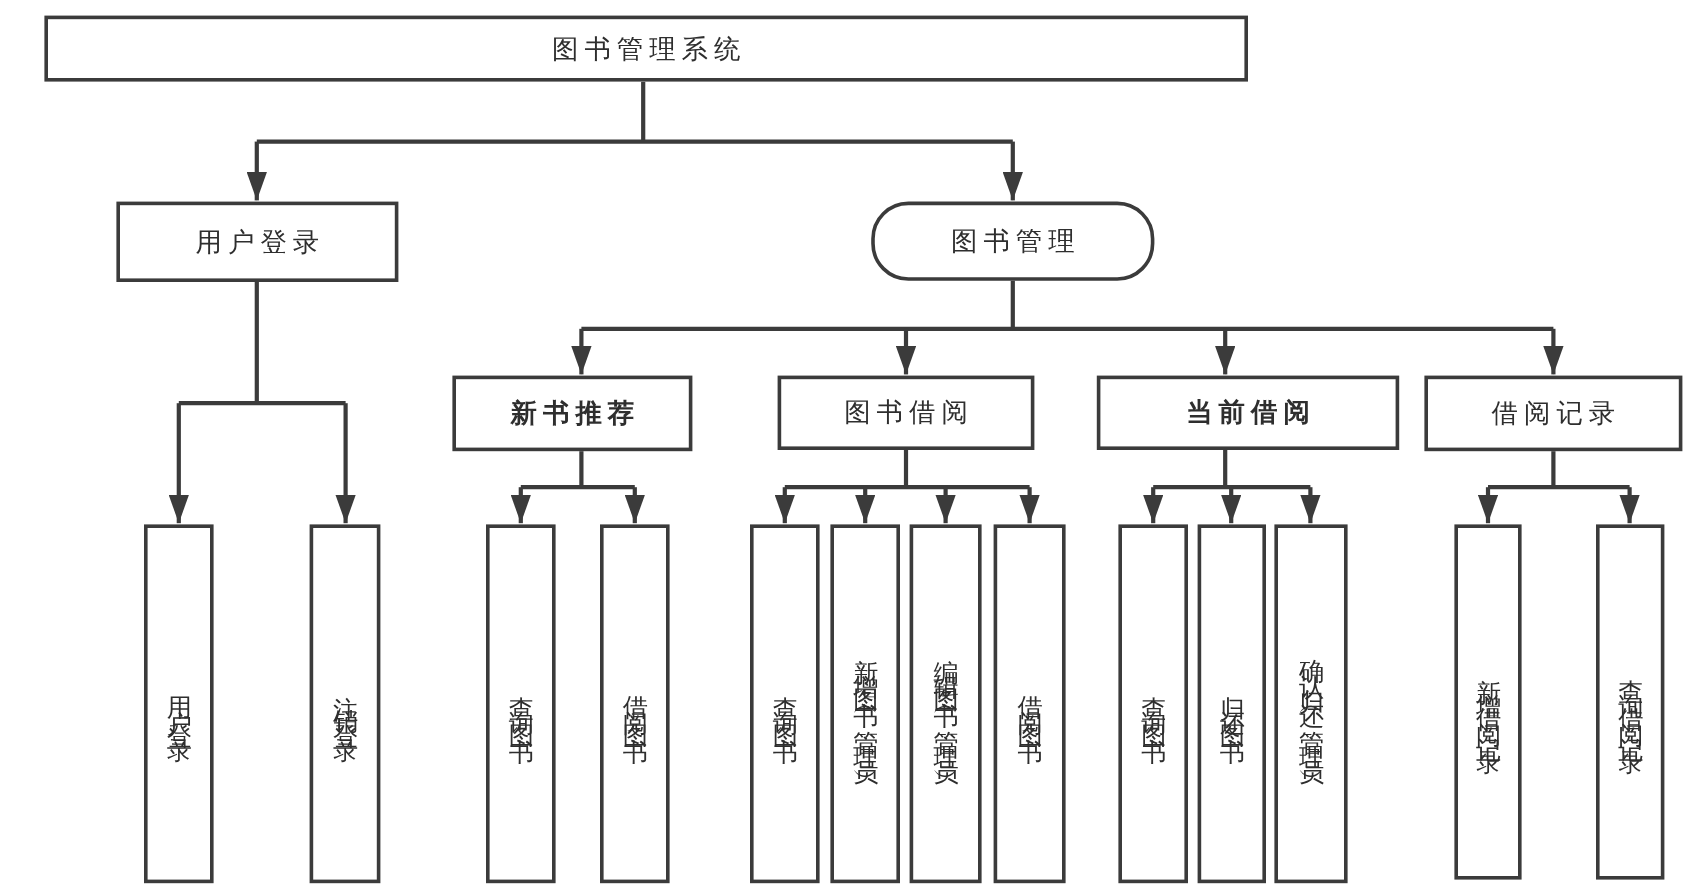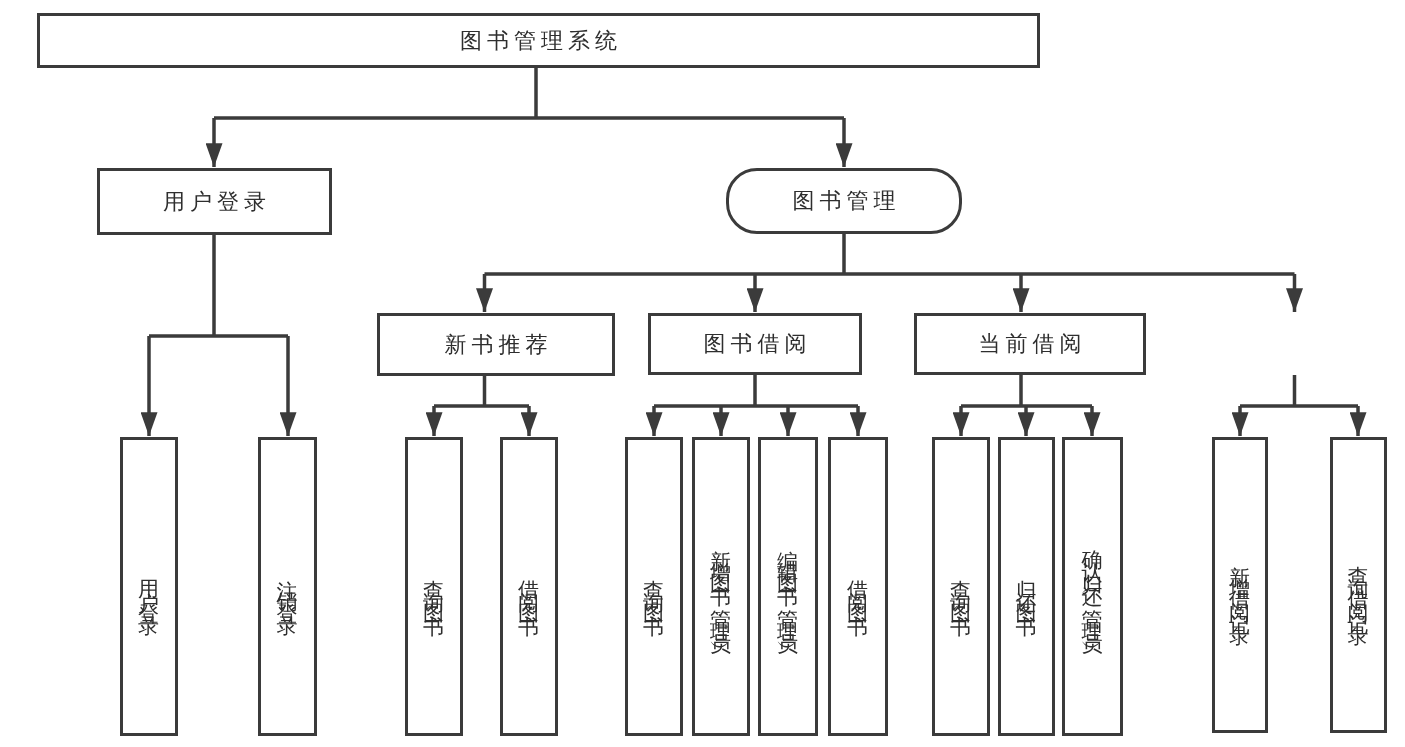--- a/index.html
+++ b/index.html
@@ -109,23 +109,24 @@
       <path d="M1225 406 V436" marker-end="url(#arw)"></path>
       <path d="M1343 406 V436" marker-end="url(#arw)"></path>
     </g>
   </svg>
 
   <div class="hbox node" style="left:22px; top:13px; width:1003px; height:55px;">图书管理系统</div>
 
   <div class="hbox node" style="left:82px; top:168px; width:235px; height:67px;">用户登录</div>
   <div class="hbox node" style="left:711px; top:168px; width:236px; height:66px;border-radius:31px;">图书管理</div>
 
-  <div class="hbox node" style="left:362px; top:313px; width:238px; height:63px;">新书推荐</div>
+  <div class="hbox node" style="left:362px; top:313px; width:200px; height:63px;font-weight:bold;">新书推荐</div>
   <div class="hbox node" style="left:633px; top:313px; width:214px; height:62px;font-family:Liberation Mono, monospace;">图书借阅</div>
-  <div class="hbox node" style="left:899px; top:313px; width:232px; height:62px;">当前借阅</div>
+  <div class="hbox node" style="left:899px; top:313px; width:252px; height:62px;font-weight:bold;">当前借阅</div>
+  <div class="hbox node" style="left:1172px; top:313px; width:215px; height:63px;">借阅记录</div>
 
   <div class="vbox node" style="left:105px; top:437px; width:58px; height:299px;">
     <span>用户登录</span>
   </div>
   <div class="vbox node" style="left:243px; top:437px; width:59px; height:299px;">
     <span>注销登录</span>
   </div>
 
   <div class="vbox node" style="left:390px; top:437px; width:58px; height:299px;">
     <span>查询图书</span>

